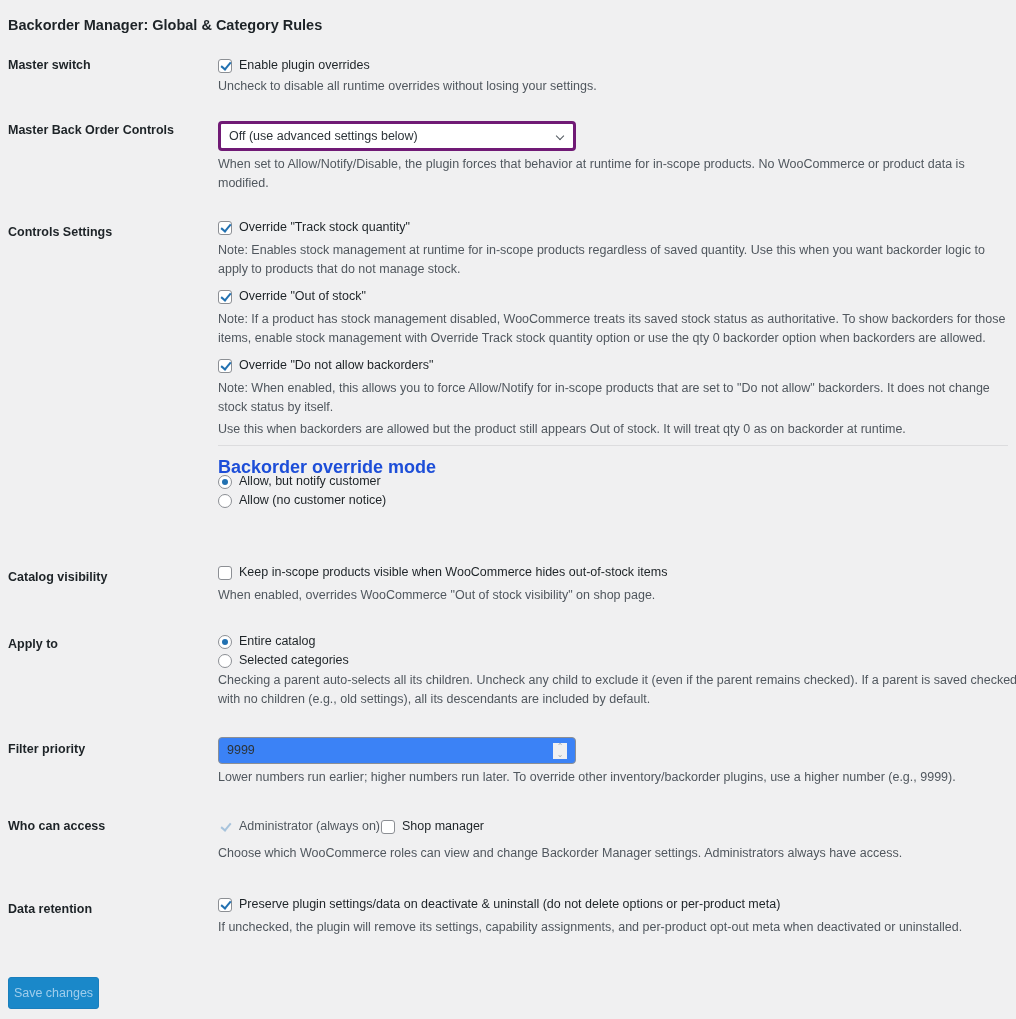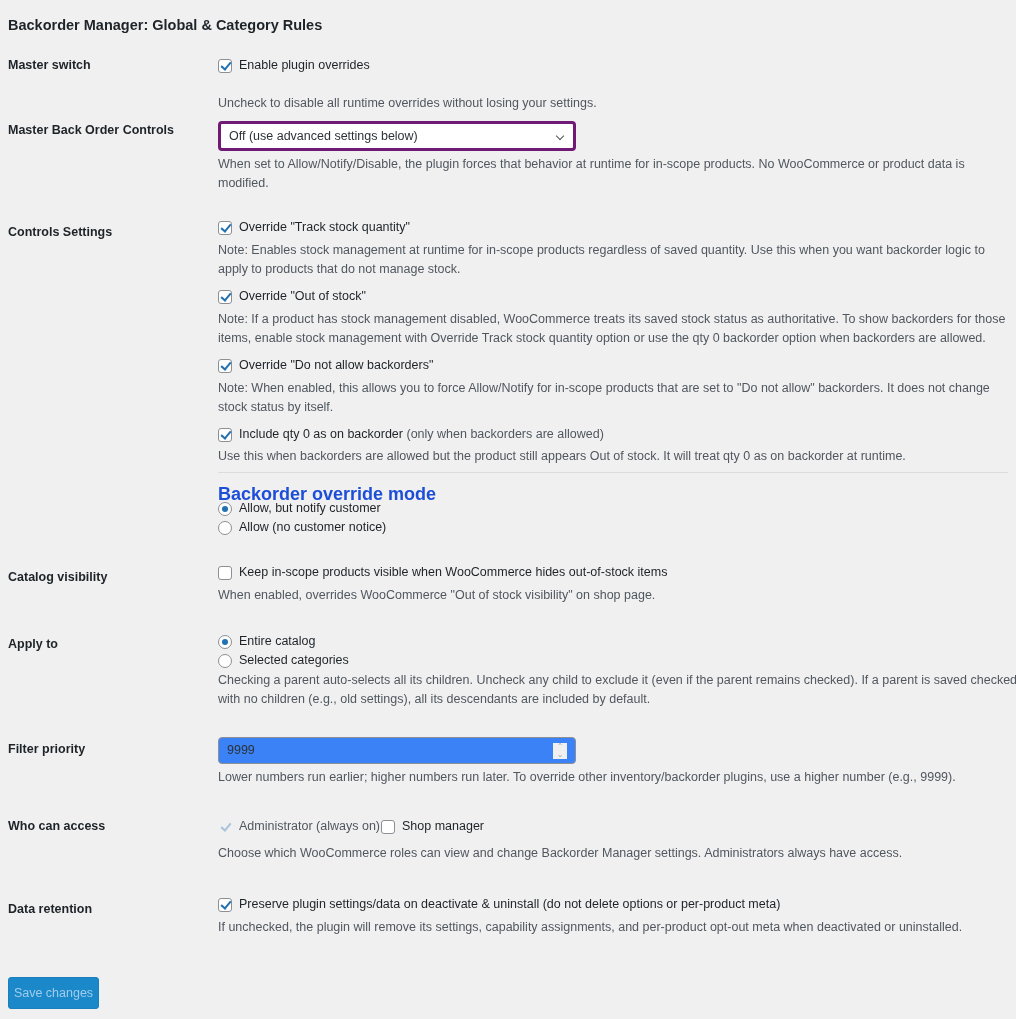--- a/index.html
+++ b/index.html
@@ -72,21 +72,21 @@
   <h1>Backorder Manager: Global &amp; Category Rules</h1>
 </div>
 
 <div class="row" style="top:56px;">
   <div class="label">Master switch</div>
   <div class="field">
     <label class="opt">
       <span class="cb checked"></span>
       <span>Enable plugin overrides</span>
     </label>
-    <p class="desc" style="margin-top:19px;">Uncheck to disable all runtime overrides without losing your settings.</p>
+    <p class="desc" style="margin-top:2px;">Uncheck to disable all runtime overrides without losing your settings.</p>
   </div>
 </div>
 
 <div class="row" style="top:121px;">
   <div class="label" style="top:0;">Master Back Order Controls</div>
   <div class="field">
     <div class="select">
       <span>Off (use advanced settings below)</span>
       <span class="chev"></span>
     </div>
@@ -105,24 +105,20 @@
     <label class="opt" style="margin-top:8px;">
       <span class="cb checked"></span>
       <span>Override "Out of stock"</span>
     </label>
     <p class="desc" style="margin-top:4px;">Note: If a product has stock management disabled, WooCommerce treats its saved stock status as authoritative. To show backorders for those items, enable stock management with Override Track stock quantity option or use the qty 0 backorder option when backorders are allowed.</p>
     <label class="opt" style="margin-top:8px;">
       <span class="cb checked"></span>
       <span>Override "Do not allow backorders"</span>
     </label>
     <p class="desc" style="margin-top:4px;">Note: When enabled, this allows you to force Allow/Notify for in-scope products that are set to "Do not allow" backorders. It does not change stock status by itself.</p>
-    <label class="opt" style="margin-top:8px;">
-      <span class="cb checked"></span>
-      <span>Include qty 0 as on backorder</span>&nbsp;<span class="muted">(only when backorders are allowed)</span>
-    </label>
     <p class="desc" style="margin-top:3px;">Use this when backorders are allowed but the product still appears Out of stock. It will treat qty 0 as on backorder at runtime.</p>
     <div class="hr"></div>
     <div class="subhead">Backorder override mode</div>
     <label class="opt">
       <span class="rb checked"></span>
       <span>Allow, but notify customer</span>
     </label>
     <label class="opt">
       <span class="rb"></span>
       <span>Allow (no customer notice)</span>

